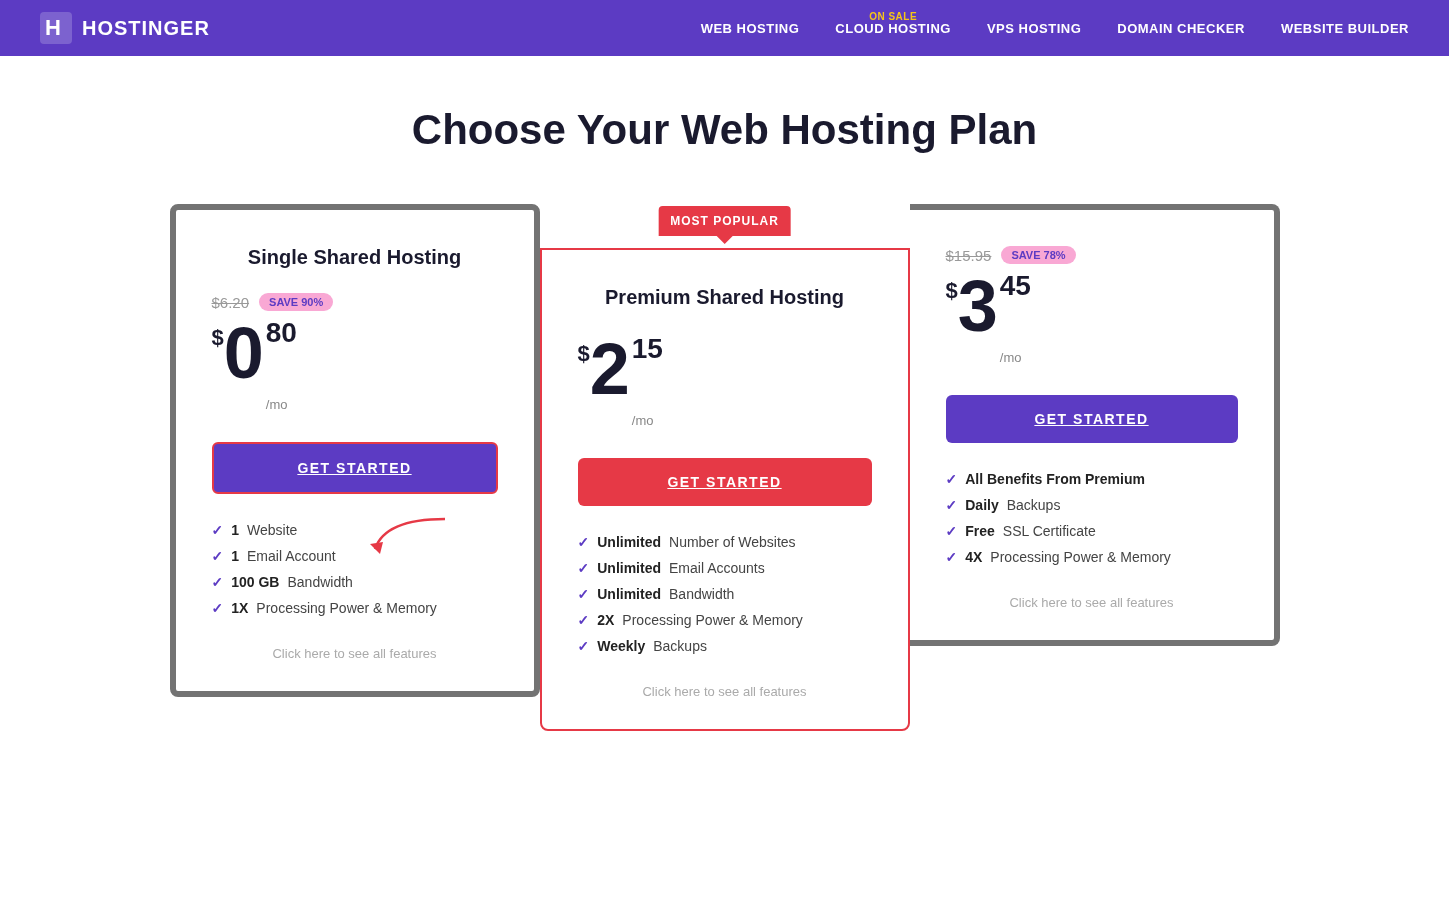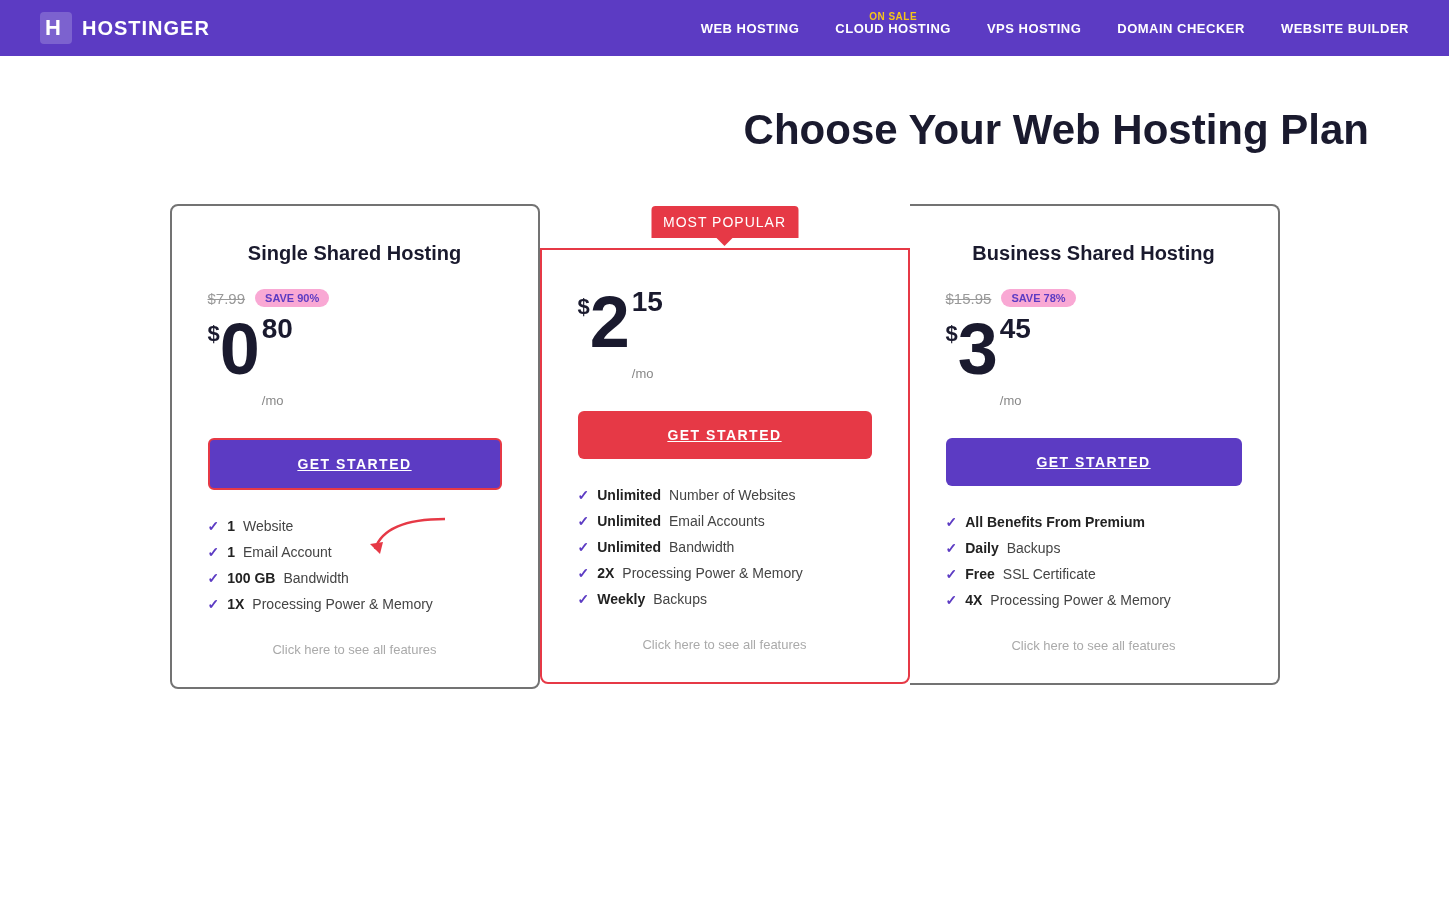--- a/index.html
+++ b/index.html
@@ -52,39 +52,39 @@
       text-transform: uppercase;
       white-space: nowrap;
       margin-top: 8px;
     }
 
     
     .main {
       padding: 50px 80px 60px;
     }
     .page-title {
-      text-align: right;
+      text-align: center;
       font-size: 42px;
       font-weight: 800;
       color: #1a1a2e;
       margin-bottom: 50px;
     }
 
     
     .cards-wrapper {
       display: flex;
       justify-content: center;
       align-items: flex-start;
       gap: 0;
       position: relative;
     }
 
     .card {
       background: #fff;
-      border: 2px solid #737373;
+      border: 6px solid #737373;
       border-radius: 8px;
       padding: 36px 36px 30px;
       width: 370px;
       position: relative;
     }
     .card:first-child {
       border-radius: 8px 0 0 8px;
       border-right: none;
     }
     .card:last-child {
@@ -101,22 +101,22 @@
     }
 
     
     .most-popular-tab {
       position: absolute;
       top: -44px;
       left: 50%;
       transform: translateX(-50%);
       background: #e63946;
       color: #fff;
-      font-size: 14px;
-      font-weight: 400;
+      font-size: 12px;
+      font-weight: 700;
       letter-spacing: 1px;
       padding: 8px 12px;
       border-radius: 4px 4px 0 0;
       text-transform: uppercase;
       white-space: nowrap;
     }
     .most-popular-tab::after {
       content: '';
       position: absolute;
       bottom: -8px;
@@ -304,21 +304,21 @@
     <div class="arrow-container">
       <svg class="arrow-svg" viewBox="0 0 90 50">
         <path d="M 80 5 Q 20 5 10 35" stroke="#e63946" stroke-width="2.5" fill="none"></path>
         <polygon points="5,30 15,40 18,28" fill="#e63946"></polygon>
       </svg>
     </div>
 
   <div class="card">
         <div class="card-title">Single Shared Hosting</div>
         <div class="pricing-row">
-          <span class="original-price">$7.99</span>
+          <span class="original-price">$6.20</span>
           <span class="save-badge">SAVE 90%</span>
         </div>
         <div class="price-display">
           <span class="price-dollar">$</span>
           <span class="price-main">0</span>
           <div class="price-cents-mo">
             <span class="price-cents">80</span>
             <span class="price-mo">/mo</span>
           </div>
         </div>
@@ -328,41 +328,41 @@
           <li><span class="check">✓</span><span class="bold-part">1</span> Email Account</li>
           <li><span class="check">✓</span><span class="bold-part">100 GB</span> Bandwidth</li>
           <li><span class="check">✓</span><span class="bold-part">1X</span> Processing Power &amp; Memory</li>
         </ul>
         <div class="see-all">Click here to see all features</div>
       </div>
       <div class="featured-wrapper">
         <div class="featured-spacer"></div>
         <div class="card featured">
           <div class="most-popular-tab">MOST POPULAR</div>
+          <div class="card-title">Premium Shared Hosting</div>
           <div class="price-display">
             <span class="price-dollar">$</span>
             <span class="price-main">2</span>
             <div class="price-cents-mo">
               <span class="price-cents">15</span>
               <span class="price-mo">/mo</span>
             </div>
           </div>
           <button class="btn-get-started red">GET STARTED</button>
           <ul class="features-list">
             <li><span class="check">✓</span><span class="bold-part">Unlimited</span> Number of Websites</li>
             <li><span class="check">✓</span><span class="bold-part">Unlimited</span> Email Accounts</li>
             <li><span class="check">✓</span><span class="bold-part">Unlimited</span> Bandwidth</li>
             <li><span class="check">✓</span><span class="bold-part">2X</span> Processing Power &amp; Memory</li>
             <li><span class="check">✓</span><span class="bold-part">Weekly</span> Backups</li>
           </ul>
           <div class="see-all">Click here to see all features</div>
         </div>
       </div>
       <div class="card">
-        <div class="card-title">Business Shared Hosting</div>
         <div class="pricing-row">
           <span class="original-price">$15.95</span>
           <span class="save-badge">SAVE 78%</span>
         </div>
         <div class="price-display">
           <span class="price-dollar">$</span>
           <span class="price-main">3</span>
           <div class="price-cents-mo">
             <span class="price-cents">45</span>
             <span class="price-mo">/mo</span>

